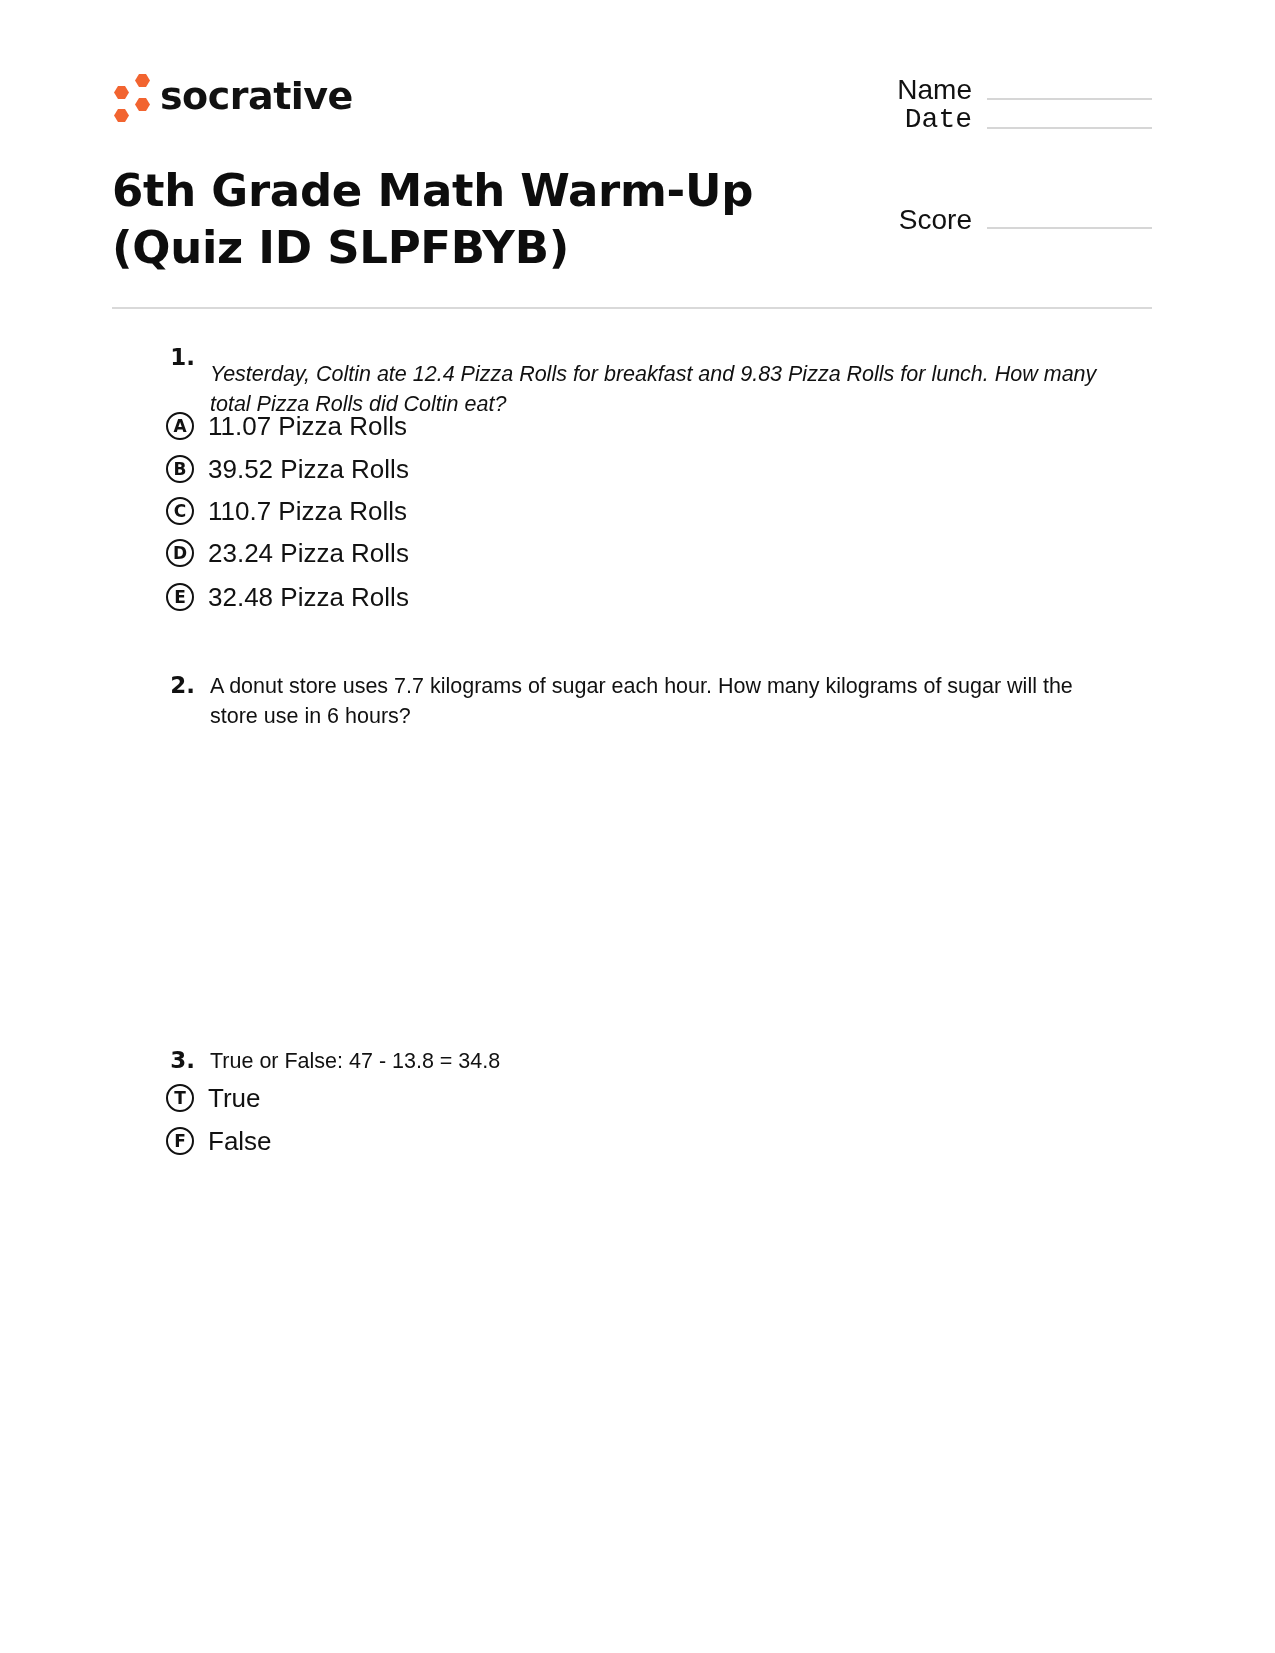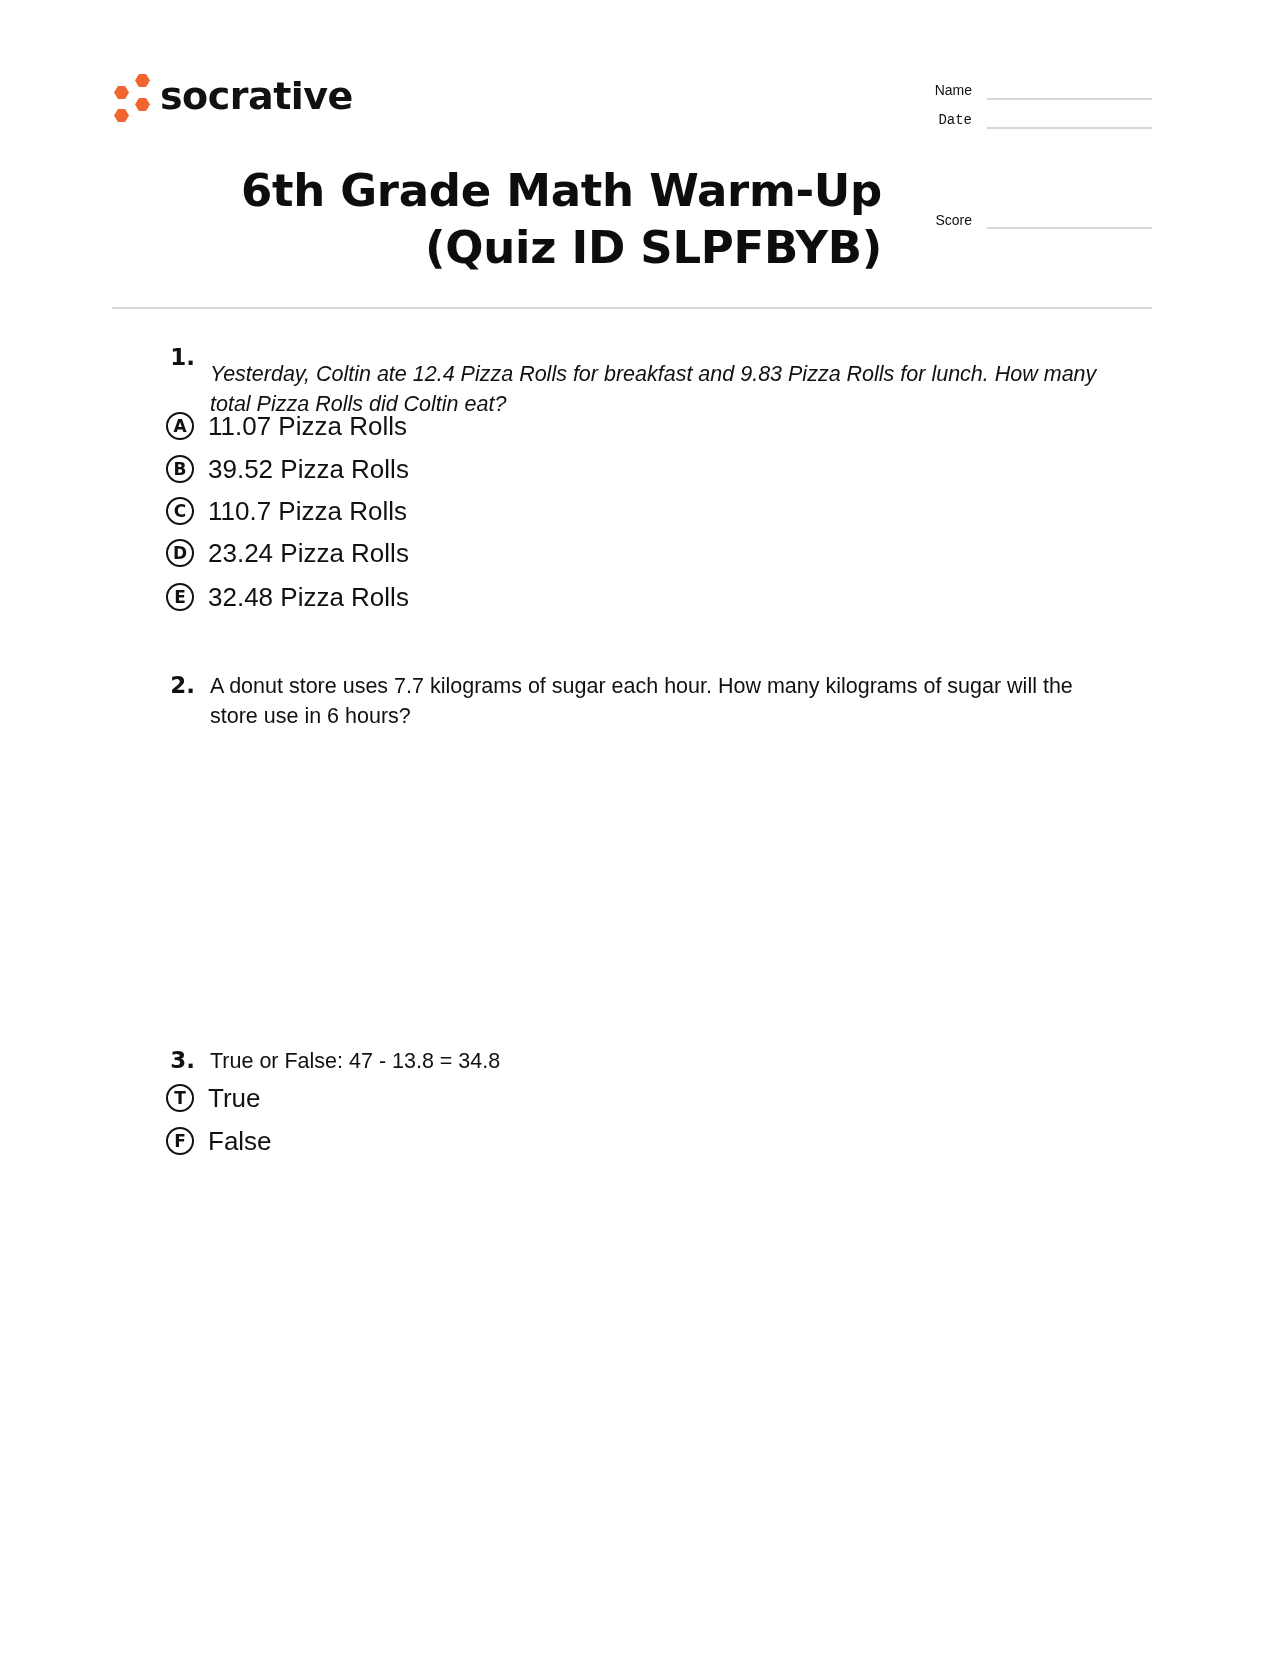--- a/index.html
+++ b/index.html
@@ -7,27 +7,27 @@
          font-family: "DejaVu Sans", sans-serif; color: #111111; }
   .abs { position: absolute; }
 
   
   .logo { left: 110px; top: 72px; width: 240px; height: 52px; }
   .logo svg { position: absolute; left: 0; top: 0; }
   .logo-text { position: absolute; left: 50px; top: 2px; font-family: "DejaVu Sans", sans-serif;
                font-size: 38px; font-weight: bold; letter-spacing: -0.5px; color: #111; line-height: 44px; }
 
   
-  .field-label { font-family: "Liberation Sans", sans-serif; font-size: 14px; color: #111;
+  .field-label { font-family: "Liberation Sans", sans-serif; font-size: 28px; color: #111;
                  text-align: right; width: 120px; line-height: 24px; }
   .field-line { height: 0; border-top: 2px solid #d6d6d6; width: 165px; }
 
   
   .title { left: 112px; top: 162px; width: 770px; font-family: "DejaVu Sans", sans-serif;
-           font-weight: bold; font-size: 45px; line-height: 57px; letter-spacing: -0.3px; color: #0d0d0d; text-align: right; }
+           font-weight: bold; font-size: 45px; line-height: 57px; letter-spacing: -0.3px; color: #0d0d0d; }
 
   .divider { left: 112px; top: 307px; width: 1040px; height: 0; border-top: 2px solid #d9d9d9; }
 
   
   .q-num { font-family: "DejaVu Sans", sans-serif; font-weight: bold; font-size: 23px;
            width: 80px; text-align: right; line-height: 30px; color: #111; }
   .q-text { font-family: "Liberation Sans", sans-serif; font-size: 21.5px; line-height: 30px;
             color: #111; width: 910px; }
   .opt { height: 34px; display: flex; align-items: center; }
   .opt-circle { width: 28px; height: 28px; border: 2px solid #111; border-radius: 50%;

